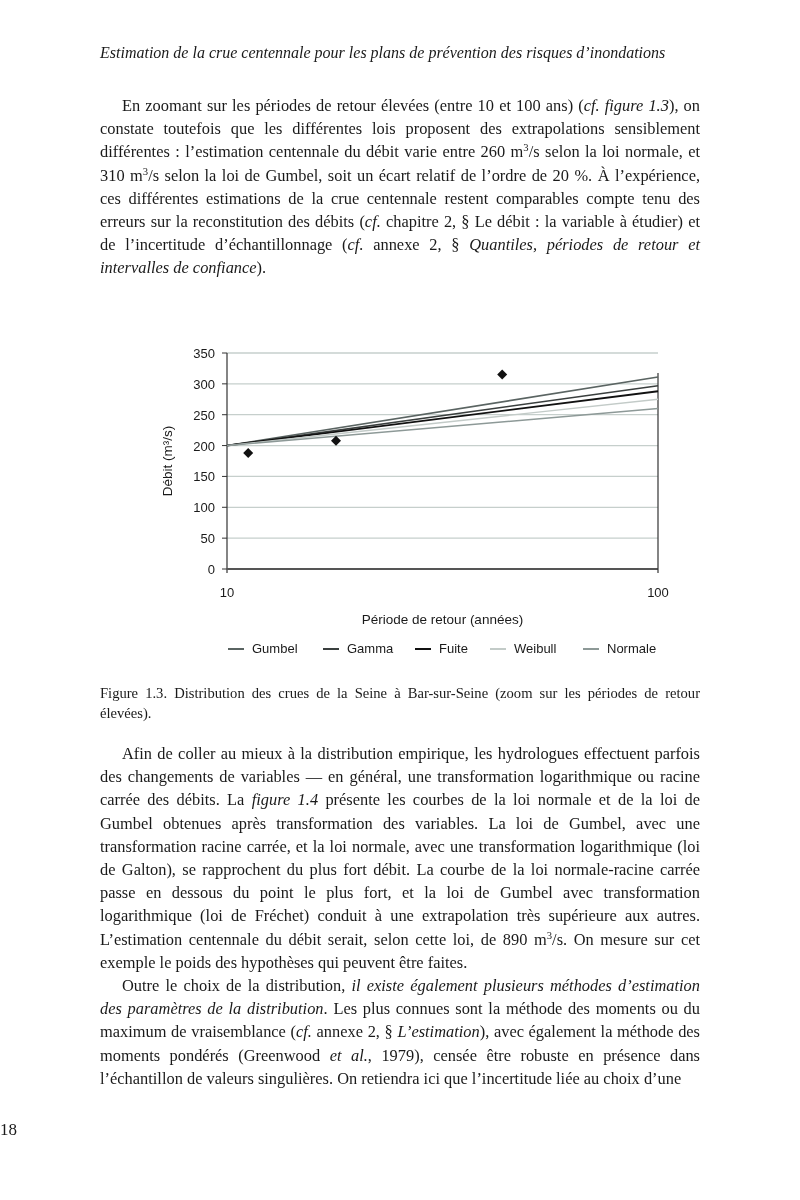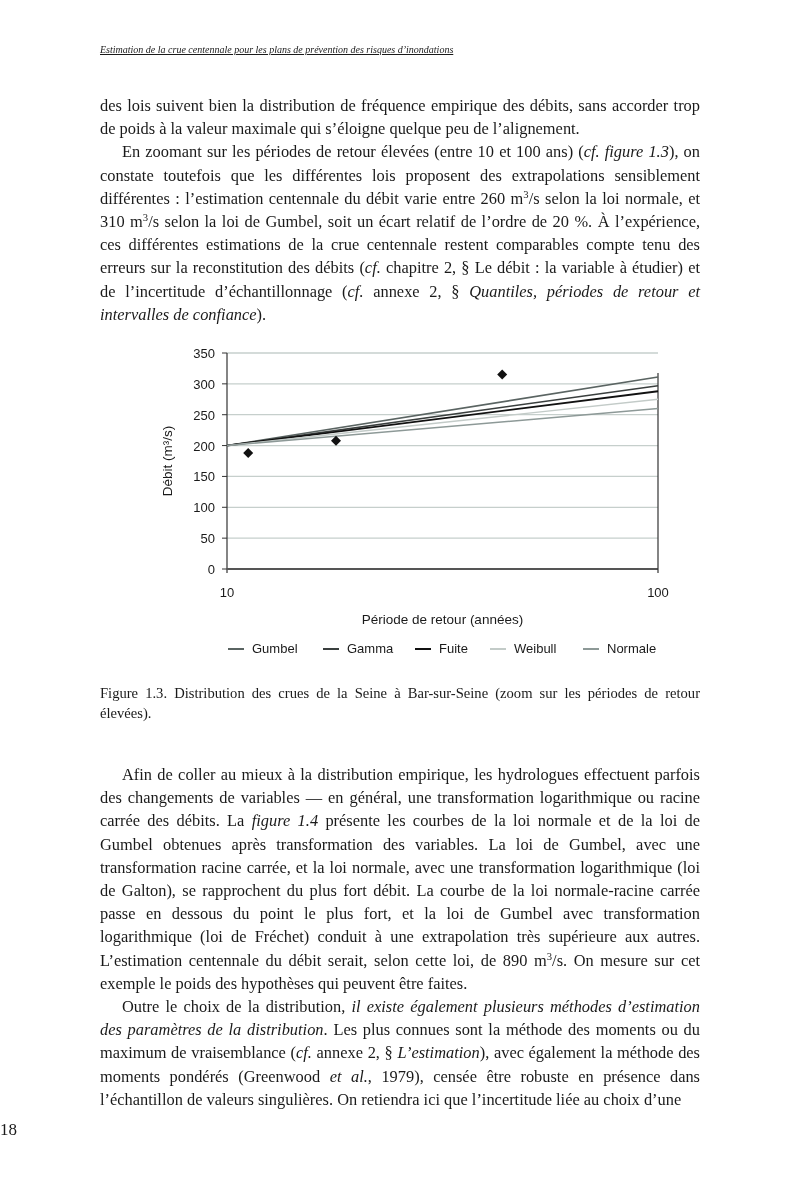--- a/index.html
+++ b/index.html
@@ -1,35 +1,34 @@
 <!DOCTYPE html>
 <html><head>
 <meta charset="utf-8">
 <style>
   html, body { margin:0; padding:0; background:#fff; }
   body { width:800px; height:1200px; position:relative; overflow:hidden;
          font-family:"Liberation Serif", serif; color:#1a1a1a; }
-  .header { position:absolute; left:100px; top:44px; width:600px; font-style:italic; font-size:10px;text-decoration:underline; }
+  .header { position:absolute; left:100px; top:44px; width:600px; font-style:italic; font-size:16px; }
   .text { position:absolute; left:100px; width:600px; font-size:16.4px; line-height:23.2px; text-align:justify; }
   .text p { margin:0; }
   .indent { text-indent:22px; }
   .caption { position:absolute; left:100px; top:684px; width:600px; font-size:14.6px; line-height:19.5px; text-align:justify; }
   .caption b { font-weight:normal; }
   .pageno { position:absolute; left:0; width:800px; top:1120px; font-size:17px; }
   sup { font-size:0.65em; line-height:0; vertical-align:0.55em; }
   .chart { position:absolute; left:150px; top:335px; width:560px; height:340px; }
   .chart svg text { font-family:"Liberation Sans", sans-serif; fill:#1a1a1a; }
 </style>
 </head>
 <body>
 
 <div class="header">Estimation de la crue centennale pour les plans de prévention des risques d’inondations</div>
 
 <div class="text" style="top:94px;" id="top-text">
-    <p><span>des lois suivent bien la distribution de fréquence empirique des débits, sans accorder trop de poids à la valeur maximale qui s’éloigne quelque peu de l’alignement.</span></p>
     <p class="indent"><span>En zoomant sur les périodes de retour élevées (entre 10 et 100 ans) (</span><i>cf. figure 1.3</i><span>), on constate toutefois que les différentes lois proposent des extrapolations sensiblement différentes : l’estimation centennale du débit varie entre 260 m</span><sup>3</sup><span>/s selon la loi normale, et 310 m</span><sup>3</sup><span>/s selon la loi de Gumbel, soit un écart relatif de l’ordre de 20 %. À l’expérience, ces différentes estimations de la crue centennale restent comparables compte tenu des erreurs sur la reconstitution des débits (</span><i>cf.</i><span> chapitre 2, § Le débit : la variable à étudier) et de l’incertitude d’échantillonnage (</span><i>cf.</i><span> annexe 2, § </span><i>Quantiles, périodes de retour et intervalles de confiance</i><span>).</span></p>
   </div>
 
 <div class="chart">
   <svg id="chart-svg" width="560" height="340" viewBox="0 0 560 340">
       <line x1="72" x2="77" y1="234" y2="234" stroke="#333" stroke-width="1"></line>
       <text x="65" y="239" text-anchor="end" font-size="13">0</text>
       <line x1="77" x2="508" y1="203.14285714285714" y2="203.14285714285714" stroke="#c6cfcc" stroke-width="1.3"></line>
       <line x1="72" x2="77" y1="203.14285714285714" y2="203.14285714285714" stroke="#333" stroke-width="1"></line>
       <text x="65" y="208.14285714285714" text-anchor="end" font-size="13">50</text>
@@ -76,18 +75,18 @@
       <text x="364" y="318" font-size="13">Weibull</text>
       <line x1="433" x2="449" y1="314" y2="314" stroke="#8d9997" stroke-width="2"></line>
       <text x="457" y="318" font-size="13">Normale</text>
     </svg>
 </div>
 
 <div class="caption">
   <b>Figure 1.3.</b><span> Distribution des crues de la Seine à Bar-sur-Seine (zoom sur les périodes de retour élevées).</span>
 </div>
 
-<div class="text" style="top:763px;font-family:Liberation Serif, serif;" id="bottom-text">
+<div class="text" style="top:742px;font-family:Liberation Serif, serif;" id="bottom-text">
     <p class="indent"><span>Afin de coller au mieux à la distribution empirique, les hydrologues effectuent parfois des changements de variables — en général, une transformation logarithmique ou racine carrée des débits. La </span><i>figure 1.4</i><span> présente les courbes de la loi normale et de la loi de Gumbel obtenues après transformation des variables. La loi de Gumbel, avec une transformation racine carrée, et la loi normale, avec une transformation logarithmique (loi de Galton), se rapprochent du plus fort débit. La courbe de la loi normale-racine carrée passe en dessous du point le plus fort, et la loi de Gumbel avec transformation logarithmique (loi de Fréchet) conduit à une extrapolation très supérieure aux autres. L’estimation centennale du débit serait, selon cette loi, de 890 m</span><sup>3</sup><span>/s. On mesure sur cet exemple le poids des hypothèses qui peuvent être faites.</span></p>
     <p class="indent"><span>Outre le choix de la distribution, </span><i>il existe également plusieurs méthodes d’estimation des paramètres de la distribution</i><span>. Les plus connues sont la méthode des moments ou du maximum de vraisemblance (</span><i>cf.</i><span> annexe 2, § </span><i>L’estimation</i><span>), avec également la méthode des moments pondérés (Greenwood </span><i>et al.</i><span>, 1979), censée être robuste en présence dans l’échantillon de valeurs singulières. On retiendra ici que l’incertitude liée au choix d’une</span></p>
   </div>
 
 <div class="pageno">18</div>
 
 </body></html>

